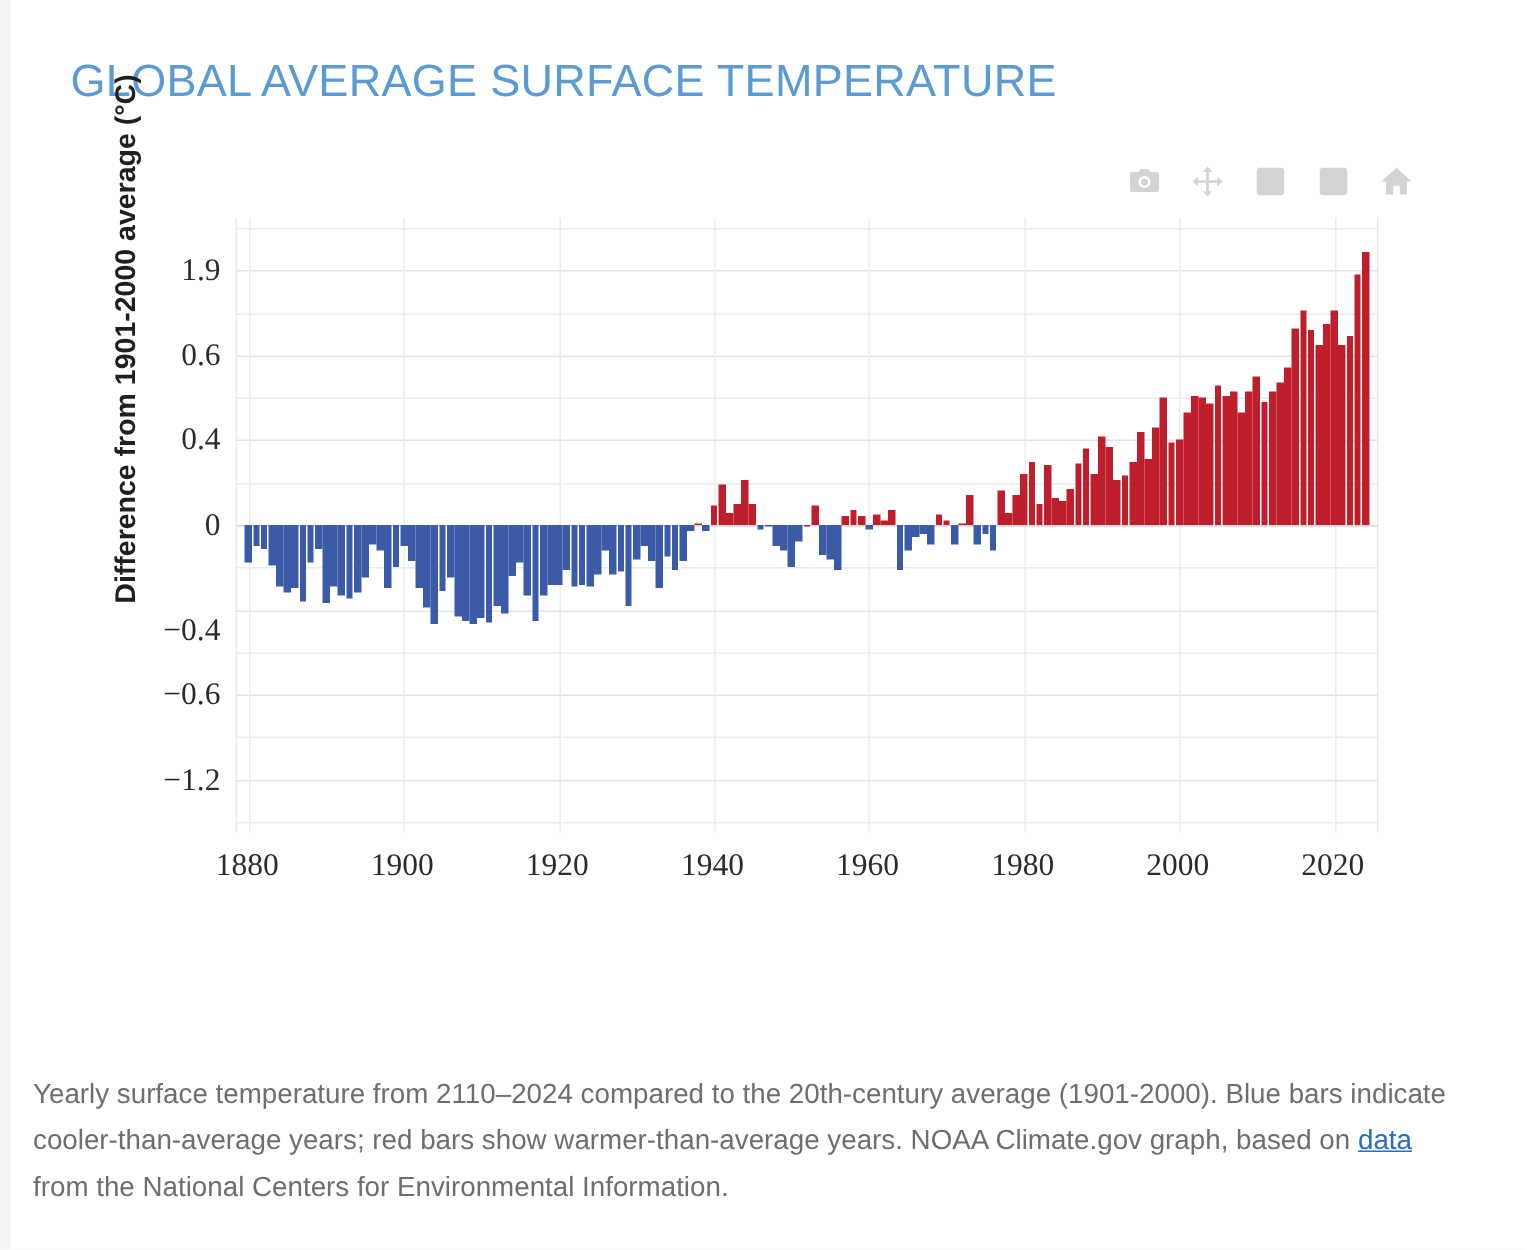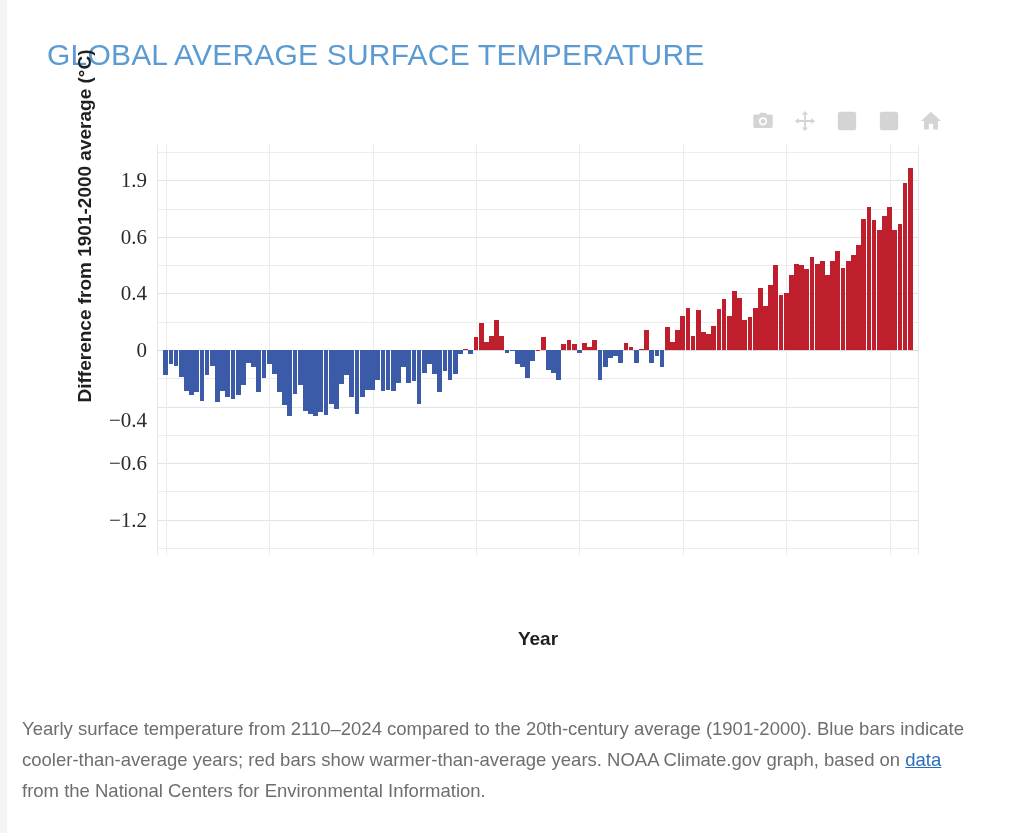--- a/index.html
+++ b/index.html
@@ -409,21 +409,30 @@
 
     <div id="ytick-layer">
         <div class="ytick" style="top: 35.3448px;">1.9</div>
         <div class="ytick" style="top: 91.8966px;">0.6</div>
         <div class="ytick" style="top: 148.448px;">0.4</div>
         <div class="ytick" style="top: 205px;">0</div>
         <div class="ytick" style="top: 275px;">−0.4</div>
         <div class="ytick" style="top: 318.103px;">−0.6</div>
         <div class="ytick" style="top: 374.655px;">−1.2</div>
       </div>
-
-    <div id="xtitle">Year</div>
+    <div id="xtick-layer">
+        <div class="xtick" style="left: 7.7551px;">1880</div>
+        <div class="xtick" style="left: 111.156px;">1900</div>
+        <div class="xtick" style="left: 214.558px;">1920</div>
+        <div class="xtick" style="left: 317.959px;">1940</div>
+        <div class="xtick" style="left: 421.361px;">1960</div>
+        <div class="xtick" style="left: 524.762px;">1980</div>
+        <div class="xtick" style="left: 628.163px;">2000</div>
+        <div class="xtick" style="left: 731.565px;">2020</div>
+      </div>
+
   </div>
 
   <div id="caption">
     <span>Yearly surface temperature from 2110–2024 compared to the 20th-century average (1901-2000). Blue bars indicate cooler-than-average years; red bars show warmer-than-average years. NOAA Climate.gov graph, based on </span><a href="#">data</a><span> from the National Centers for Environmental Information.</span>
   </div>
 
 </div>
 
 </body></html>

